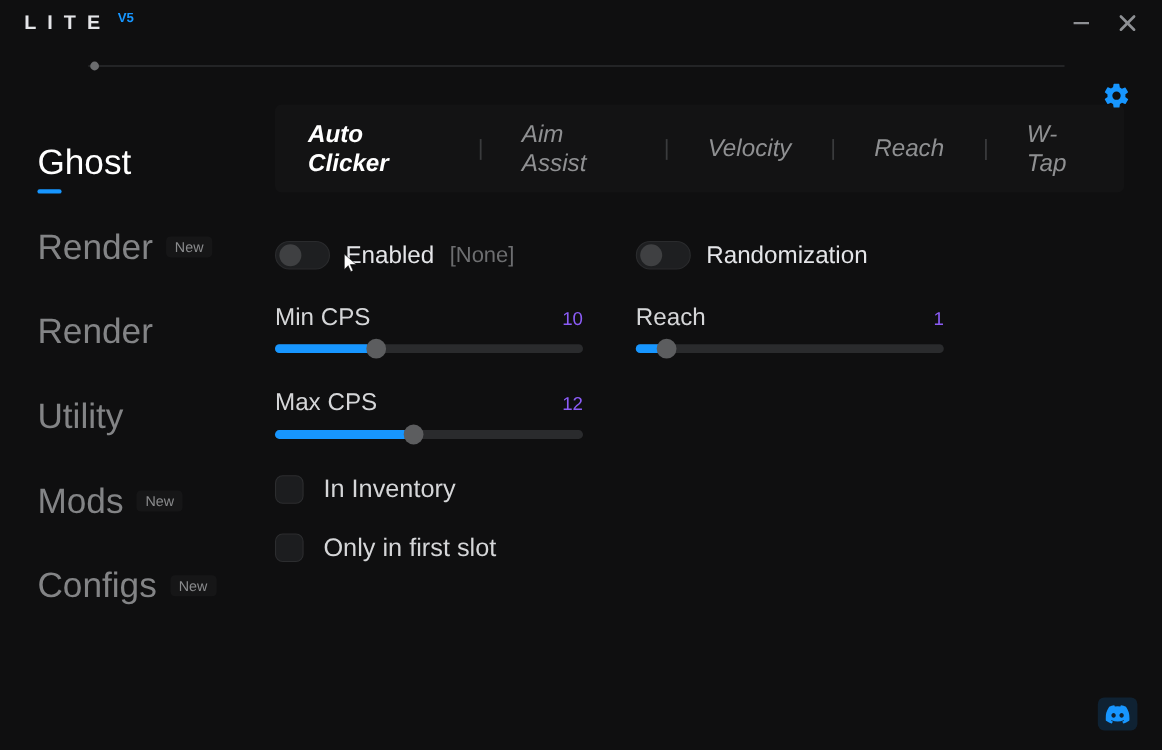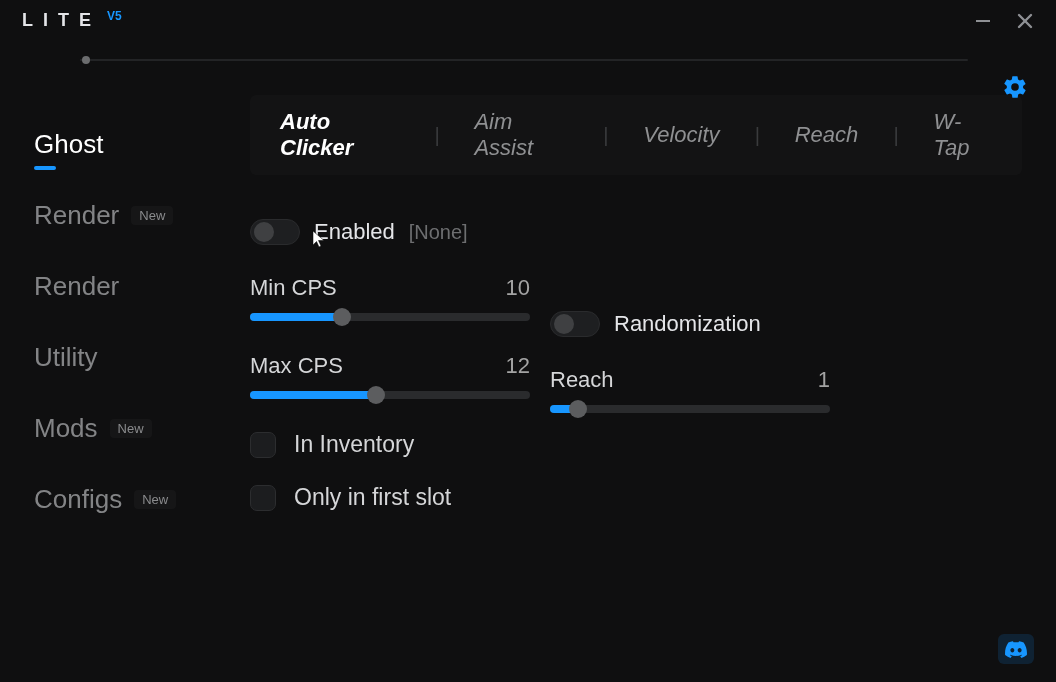--- a/index.html
+++ b/index.html
@@ -33,21 +33,21 @@
       width: 8px; height: 8px; border-radius: 50%;
       background: #6b6c6e;
     }
     
     .gear-wrap { position: absolute; right: 28px; top: 74px; }
     .gear { color: #1796ff; }
     
     .content { display: flex; gap: 36px; padding: 26px 34px 0 34px; }
     .sidebar { width: 180px; padding-top: 42px; }
     .side-item { display: flex; align-items: center; gap: 12px; margin-bottom: 40px; cursor: pointer; }
-    .side-label { font-size: 26px; color: #838486; font-weight: 400; }
+    .side-label { font-size: 32px; color: #838486; font-weight: 400; }
     .side-item.active .side-label { color: #ffffff; font-weight: 500; }
     .side-item.active { position: relative; }
     .side-item.active::after {
       content: ""; position: absolute; left: 0; bottom: -10px;
       width: 22px; height: 4px; background: #1796ff; border-radius: 2px;
     }
     .badge {
       font-size: 13px; color: #8a8b8d; background: rgba(255,255,255,0.03);
       padding: 2px 8px; border-radius: 4px;
     }
@@ -60,21 +60,21 @@
       padding: 14px 26px;
       margin-bottom: 44px;
       width: fit-content;
       min-width: 600px;
       font-style: italic;
     }
     .tab { font-size: 22px; color: #8f9092; padding: 0 4px; cursor: pointer; }
     .tab.active { color: #ffffff; font-weight: 600; }
     .tab-sep { color: #3a3b3d; font-size: 20px; padding: 0 14px; }
     
-    .cols { display: flex; gap: 20px; align-items: center; }
+    .cols { display: flex; gap: 48px; }
     .col { flex: 0 0 280px; }
     .col2 { flex: 0 0 280px; }
     
     .toggle-row {
       display: flex; align-items: center; gap: 14px;
       margin-bottom: 30px;
     }
     .toggle {
       width: 50px; height: 26px; border-radius: 13px;
       background: #1e1f21; position: relative; cursor: pointer;
@@ -87,21 +87,21 @@
     }
     .toggle-label { font-size: 22px; color: #e4e5e8; }
     .toggle-sub { font-size: 20px; color: #6d6e70; }
     
     .slider-block { margin-bottom: 32px; }
     .slider-head {
       display: flex; justify-content: space-between; align-items: baseline;
       margin-bottom: 12px;
     }
     .slider-name { font-size: 22px; color: #d5d6d8; }
-    .slider-val  { font-size: 22px; color: #a3a3a3; }
+    .slider-val  { font-size: 17px; color: #8b5cf6; }
     .slider-track {
       height: 8px; background: #2a2b2d; border-radius: 4px; position: relative;
     }
     .slider-fill {
       height: 100%; background: #1796ff; border-radius: 4px 0 0 4px;
       position: absolute; left: 0; top: 0;
     }
     .slider-knob {
       position: absolute; top: -5px;
       width: 18px; height: 18px; border-radius: 50%;

